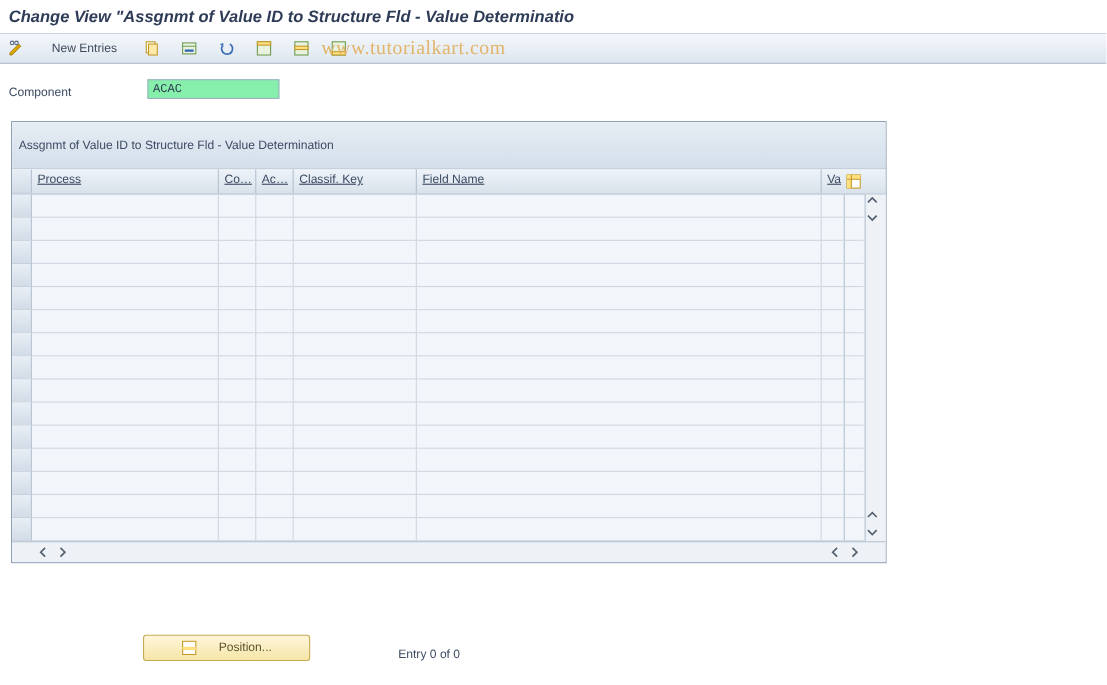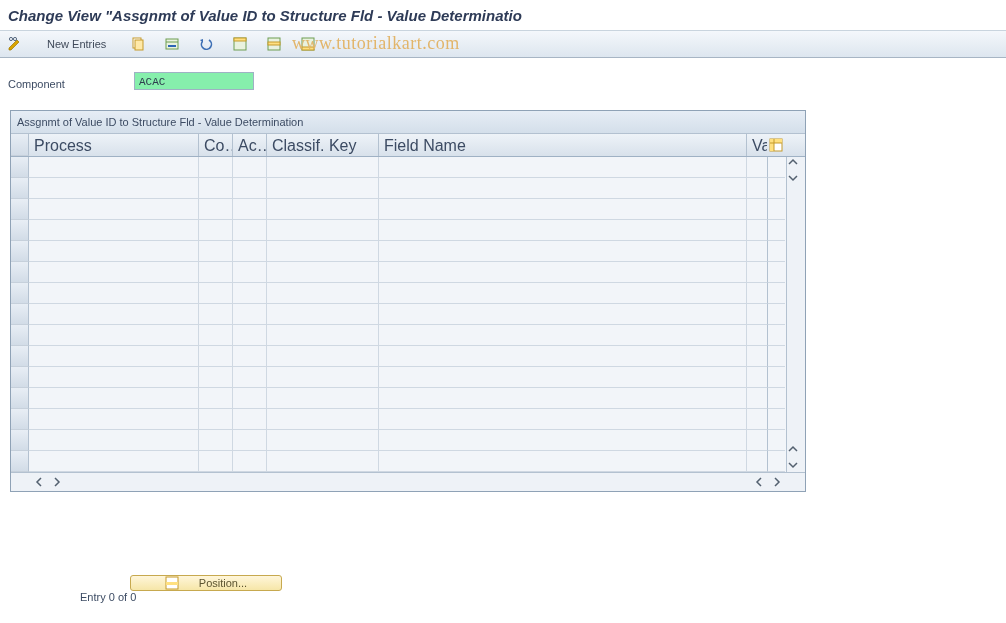--- a/index.html
+++ b/index.html
@@ -103,21 +103,21 @@
 
   
   .table-wrap {
     margin: 14px 0 0 10px;
     width: 794px;
     border: 1px solid #8fa2b6;
   }
   .table-title {
     background: linear-gradient(#e6edf5, #d4dfea);
     border-bottom: 1px solid #b3c1d0;
-    padding: 3px 6px;
+    padding: 13px 6px;
     color: #3c4b63;
     font-size: 11px;
     height: 16px;
     line-height: 16px;
   }
   .grid {
     position: relative;
   }
   .hdr-row, .body-row {
     display: flex;
@@ -132,24 +132,25 @@
     width: 18px;
     background: linear-gradient(#e8eef5, #d2dce7);
     border-right: 1px solid #b3c1d0;
     border-bottom: 1px solid #c6d0db;
     box-sizing: border-box;
   }
   .hdr-cell {
     border-right: 1px solid #b3c1d0;
     padding: 3px 5px;
     color: #3c4b63;
-    font-size: 16px;
+    font-size: 11px;
     white-space: nowrap;
     overflow: hidden;
     box-sizing: border-box;
+    text-decoration: underline;
   }
   .col-process { width: 170px; }
   .col-co      { width: 34px; }
   .col-ac      { width: 34px; }
   .col-classif { width: 112px; }
   .col-field   { width: 368px; }
   .col-val     { width: 20px; border-right: none; }
   .config-cell {
     width: 18px;
     border-right: none;
@@ -189,22 +190,21 @@
     color:#53606f; cursor:pointer; border:1px solid transparent; border-radius:2px;
   }
 
   
   .footer {
     position: absolute;
     left: 0; right: 0;
     top: 575px;
     height: 26px;
     display: flex;
-    align-items: flex-start;
-    flex-direction: column;
+    align-items: flex-end;
   }
   .pos-btn {
     margin-left: 130px;
     width: 150px;
     height: 22px;
     border: 1px solid #c7a94f;
     background: linear-gradient(#fff6da, #f6e6a8);
     border-radius: 3px;
     display: inline-flex; align-items:center; justify-content:center;
     gap: 20px;

